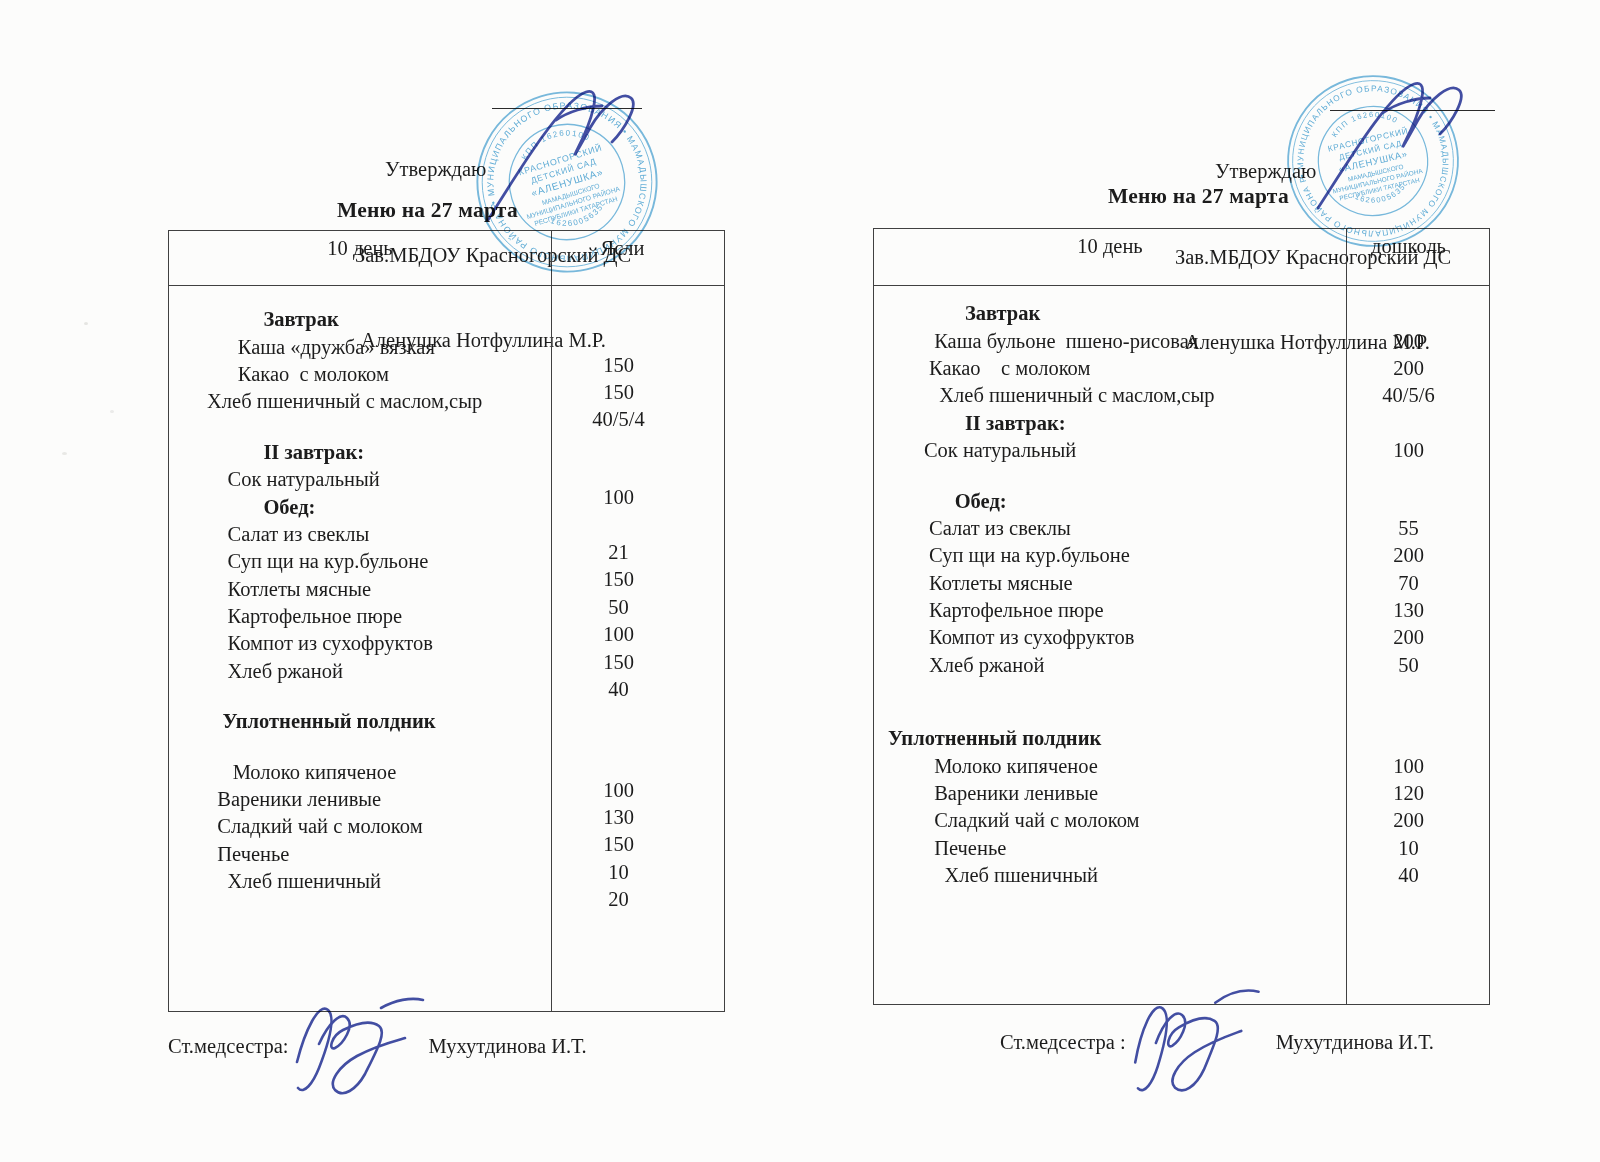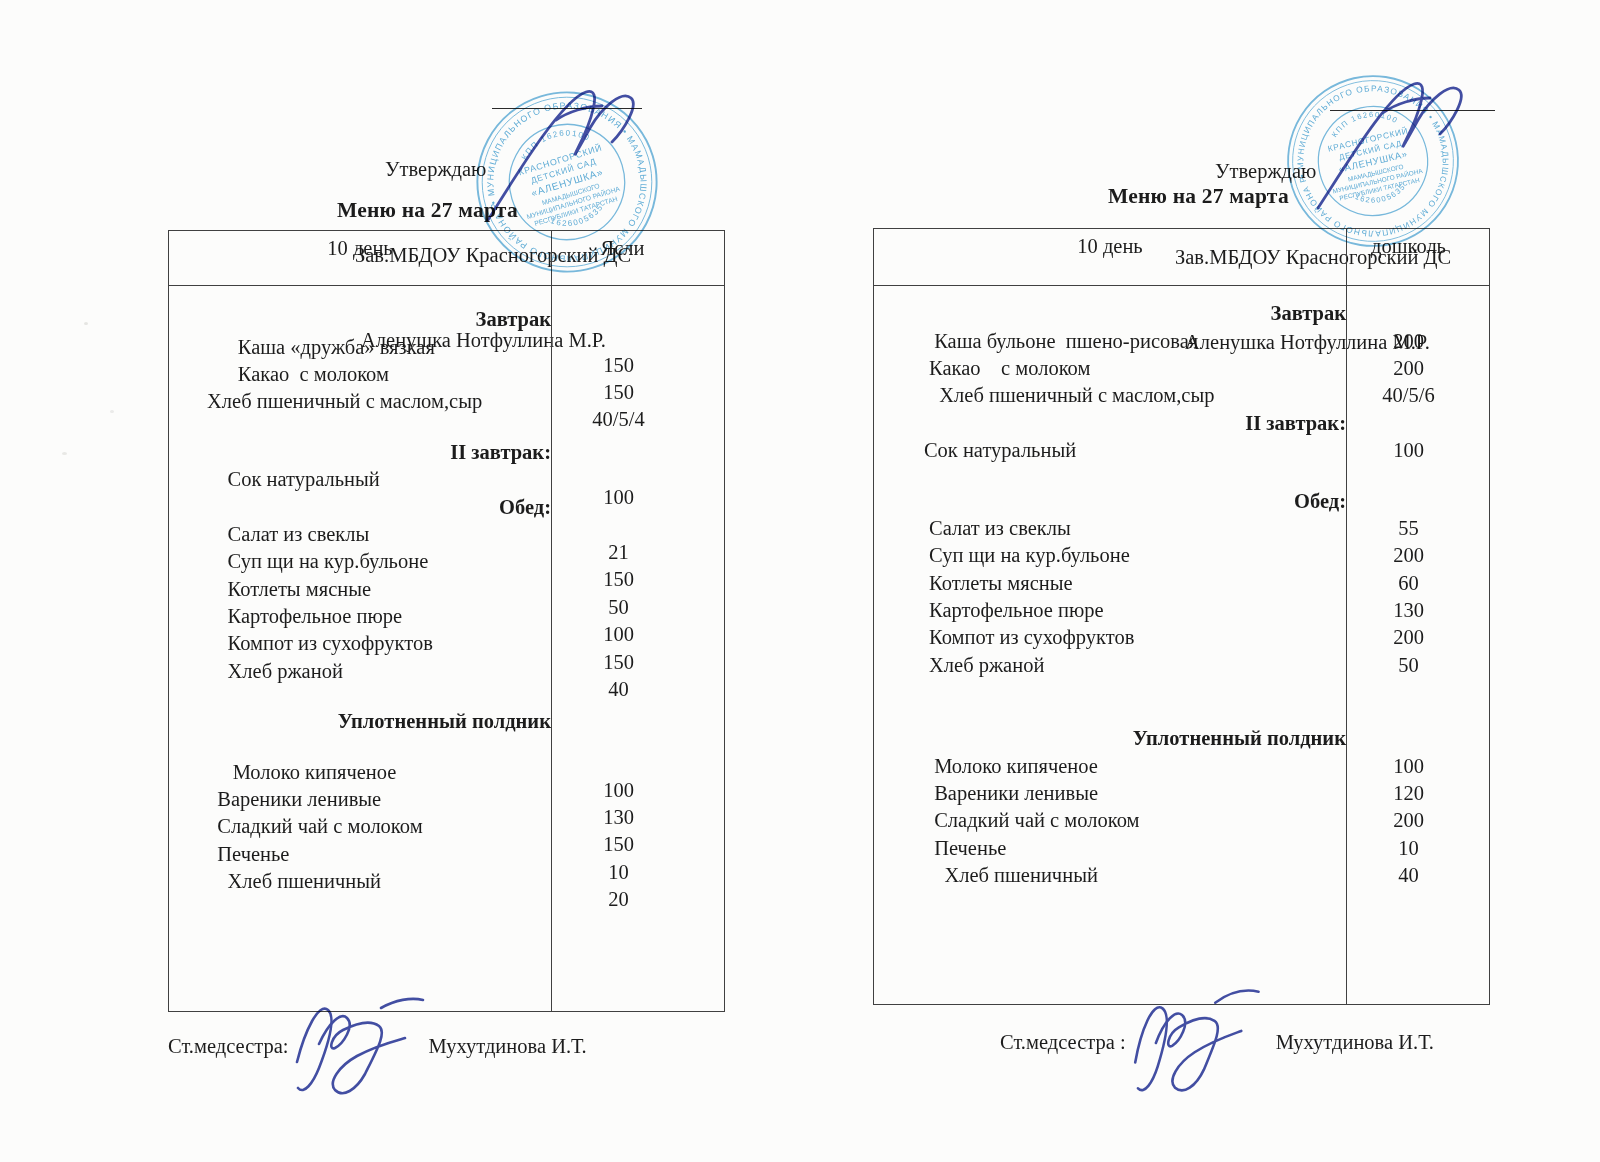--- a/index.html
+++ b/index.html
@@ -20,21 +20,21 @@
   .menu-title{position:absolute;font-weight:bold;font-size:21.5px;letter-spacing:.2px;}
 
   
   .mtable{position:absolute;border:1.7px solid #404040;box-sizing:border-box;background:transparent;}
   .vline{position:absolute;top:0;bottom:0;border-left:1.7px solid #404040;}
   .thead{display:flex;border-bottom:1.7px solid #404040;box-sizing:border-box;font-size:20.5px;}
   .thc{box-sizing:border-box;text-align:center;padding-top:6px;}
   .rows{font-size:20.5px;}
   .menu-row{display:flex;height:27.4px;align-items:center;}
   .menu-row.spacer{height:23px;}
-  .menu-row.section .cell-name{font-weight:bold;text-align:right;}
+  .menu-row.section .cell-name{font-weight:bold;}
   .cell-name{white-space:pre;overflow:hidden;box-sizing:border-box;}
   .cell-qty{text-align:center;box-sizing:border-box;}
   .t-left .cell-name{width:382px;padding-left:38px;}
   .t-left .cell-qty{width:135px;margin-top:36px;}
   .t-left .rows{padding-top:20px;}
   .t-right .cell-name{width:472px;padding-left:14px;}
   .t-right .cell-qty{width:125px;}
   .t-right .rows{padding-top:14px;}
 
   
@@ -241,21 +241,21 @@
       <div class="menu-row item">
         <div class="cell-name">        Салат из свеклы</div>
         <div class="cell-qty">55</div>
       </div>
       <div class="menu-row item">
         <div class="cell-name">        Суп щи на кур.бульоне</div>
         <div class="cell-qty">200</div>
       </div>
       <div class="menu-row item">
         <div class="cell-name">        Котлеты мясные</div>
-        <div class="cell-qty">60</div>
+        <div class="cell-qty">70</div>
       </div>
       <div class="menu-row item">
         <div class="cell-name">        Картофельное пюре</div>
         <div class="cell-qty">130</div>
       </div>
       <div class="menu-row item">
         <div class="cell-name">        Компот из сухофруктов</div>
         <div class="cell-qty">200</div>
       </div>
       <div class="menu-row item">

